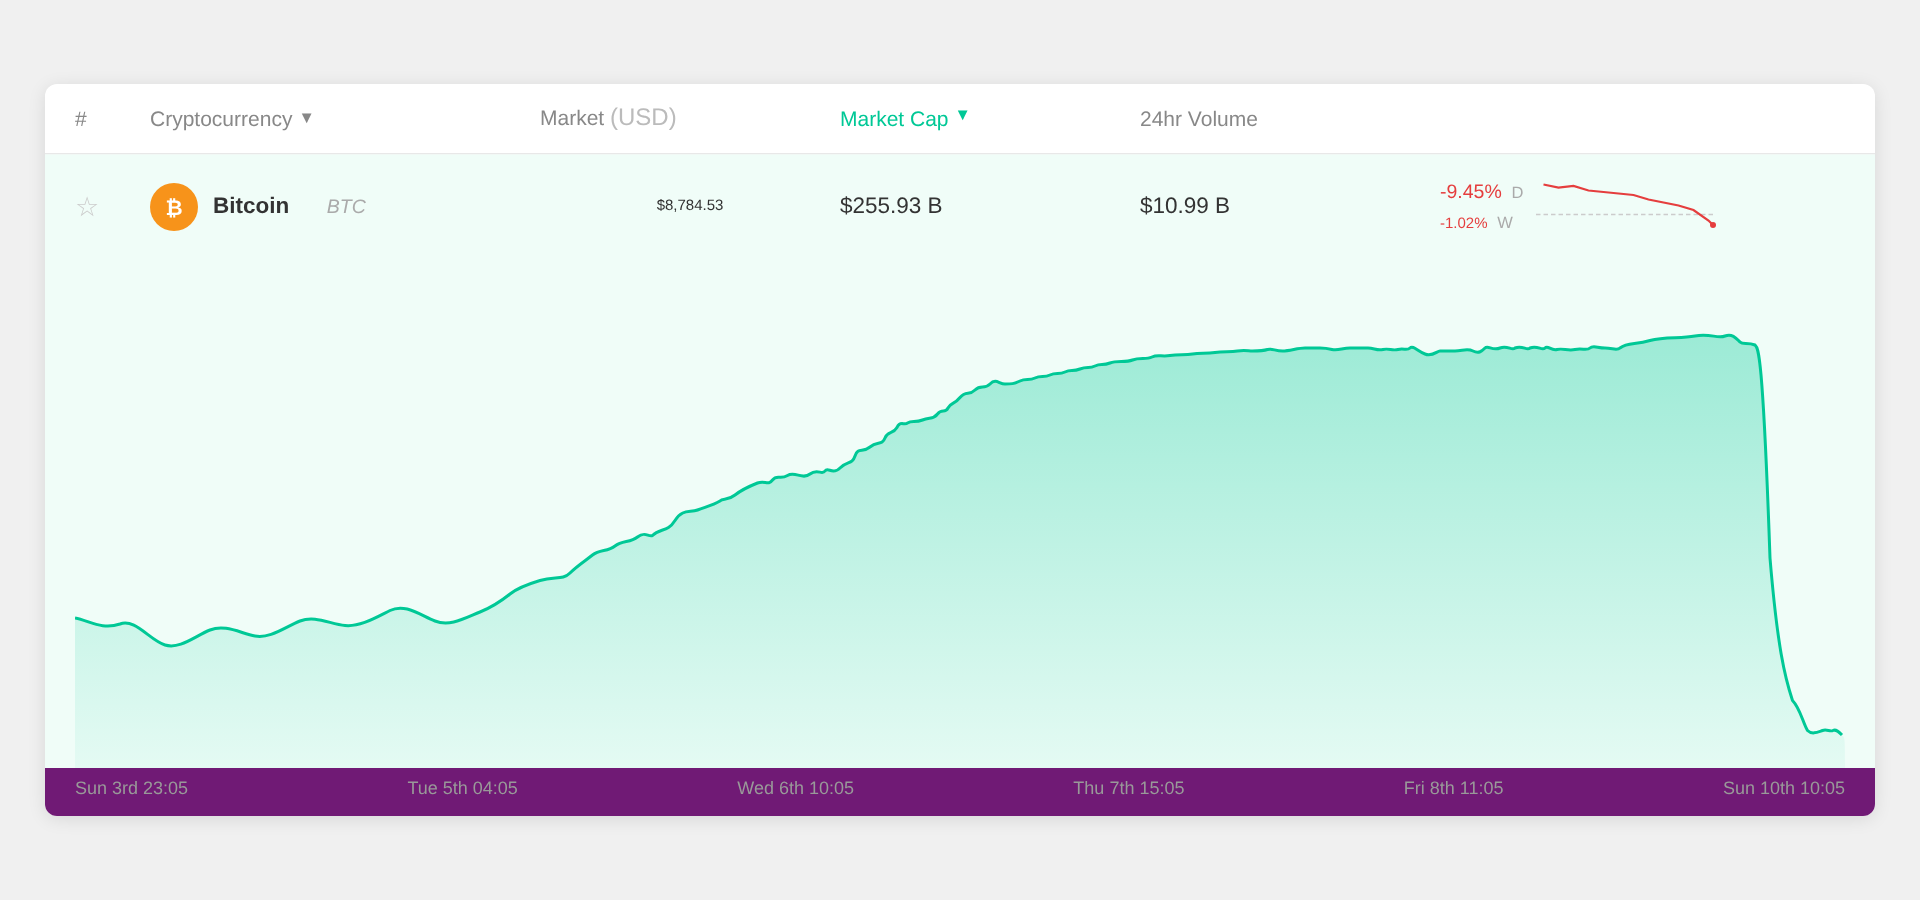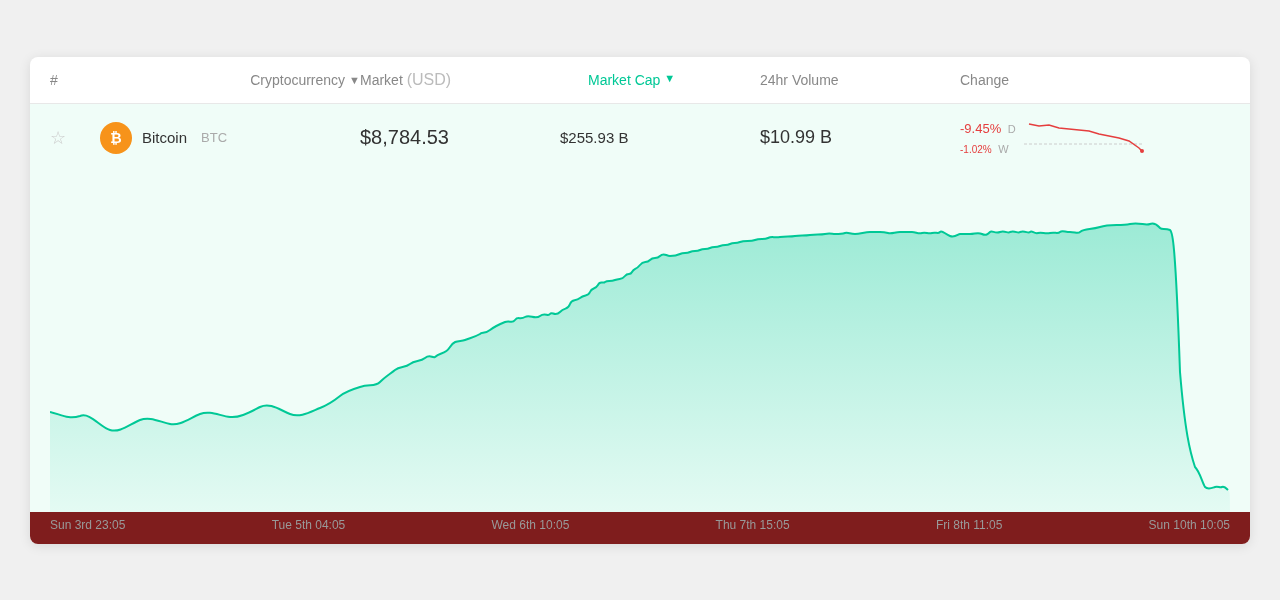--- a/index.html
+++ b/index.html
@@ -25,48 +25,48 @@
       padding: 14px 20px;
       border-bottom: 1px solid #e8e8e8;
       align-items: center;
     }
     .table-header .col {
       font-size: 14px;
       color: #888;
       font-weight: 500;
     }
     .col-hash { color: #888; }
-    .col-crypto { display: flex; align-items: center; gap: 4px; justify-content: flex-end; }
+    .col-crypto { display: flex; align-items: center; gap: 4px; }
     .col-crypto span { color: #888; }
     .col-crypto .arrow { color: #888; font-size: 11px; }
-    .col-marketcap { color: #00c896 !important; display: flex; align-items: flex-start; gap: 4px; margin-left: 28px; }
+    .col-marketcap { color: #00c896 !important; display: flex; align-items: flex-start; gap: 4px; }
     .col-marketcap .arrow { font-size: 11px; }
     .table-row {
       display: grid;
       grid-template-columns: 50px 260px 200px 200px 200px 1fr;
       padding: 12px 20px;
       align-items: center;
       background: #f0fdf8;
     }
     .star-icon { color: #ccc; font-size: 18px; cursor: pointer; }
     .crypto-cell { display: flex; align-items: center; gap: 10px; }
     .btc-icon {
       width: 32px; height: 32px;
       background: #f7931a;
       border-radius: 50%;
       display: flex; align-items: center; justify-content: center;
       color: white;
       font-weight: bold;
       font-size: 14px;
     }
-    .crypto-name { font-size: 15px; font-weight: 400; color: #333; }
-    .crypto-symbol { font-size: 13px; color: #aaa; margin-left: 4px; }
-    .price-cell { font-size: 20px; color: #333; }
+    .crypto-name { font-size: 15px; font-weight: 700; color: #333; }
+    .crypto-symbol { font-size: 13px; color: #aaa; margin-left: 15px; font-style: italic; }
+    .price-cell { font-size: 10px; color: #333; text-align: center; }
     .marketcap-cell { font-size: 15px; color: #333; }
-    .volume-cell { font-size: 18px; color: #333; }
+    .volume-cell { font-size: 15px; color: #333; }
     .change-cell {
       display: flex;
       align-items: center;
       gap: 8px;
     }
     .change-values { display: flex; flex-direction: column; gap: 2px; }
     .change-d { font-size: 13px; color: #e53e3e; font-weight: 500; }
     .change-w { font-size: 10px; color: #e53e3e; font-weight: 500; }
     .change-label { font-size: 11px; color: #aaa; margin-left: 2px; }
     .mini-chart-container { flex: 1; }
@@ -75,21 +75,21 @@
       padding: 0 20px 0 20px;
     }
     svg.main-chart {
       display: block;
       width: 100%;
     }
     .x-labels {
       display: flex;
       justify-content: space-between;
       padding: 6px 20px 12px;
-      background: #7f1d1d;
+      background: #701a75;
     }
     .x-label {
       font-size: 12px;
       color: #999;
     }
   </style>
 </head>
 <body>
 
 <div class="card">
@@ -102,21 +102,20 @@
     </div>
     <div class="col">
       <span>Market</span>
       <span style="color:#bbb; font-size:16px;">(USD)</span>
     </div>
     <div class="col col-marketcap">
       <span style="color:#00c896;">Market Cap</span>
       <span class="arrow" style="color:#00c896;">▼</span>
     </div>
     <div class="col">24hr Volume</div>
-    <div class="col">Change</div>
   </div>
 
   <div class="table-row">
     <div>
       <span class="star-icon">☆</span>
     </div>
     <div class="crypto-cell">
       <div class="btc-icon">₿</div>
       <span class="crypto-name">Bitcoin</span>
       <span class="crypto-symbol">BTC</span>

